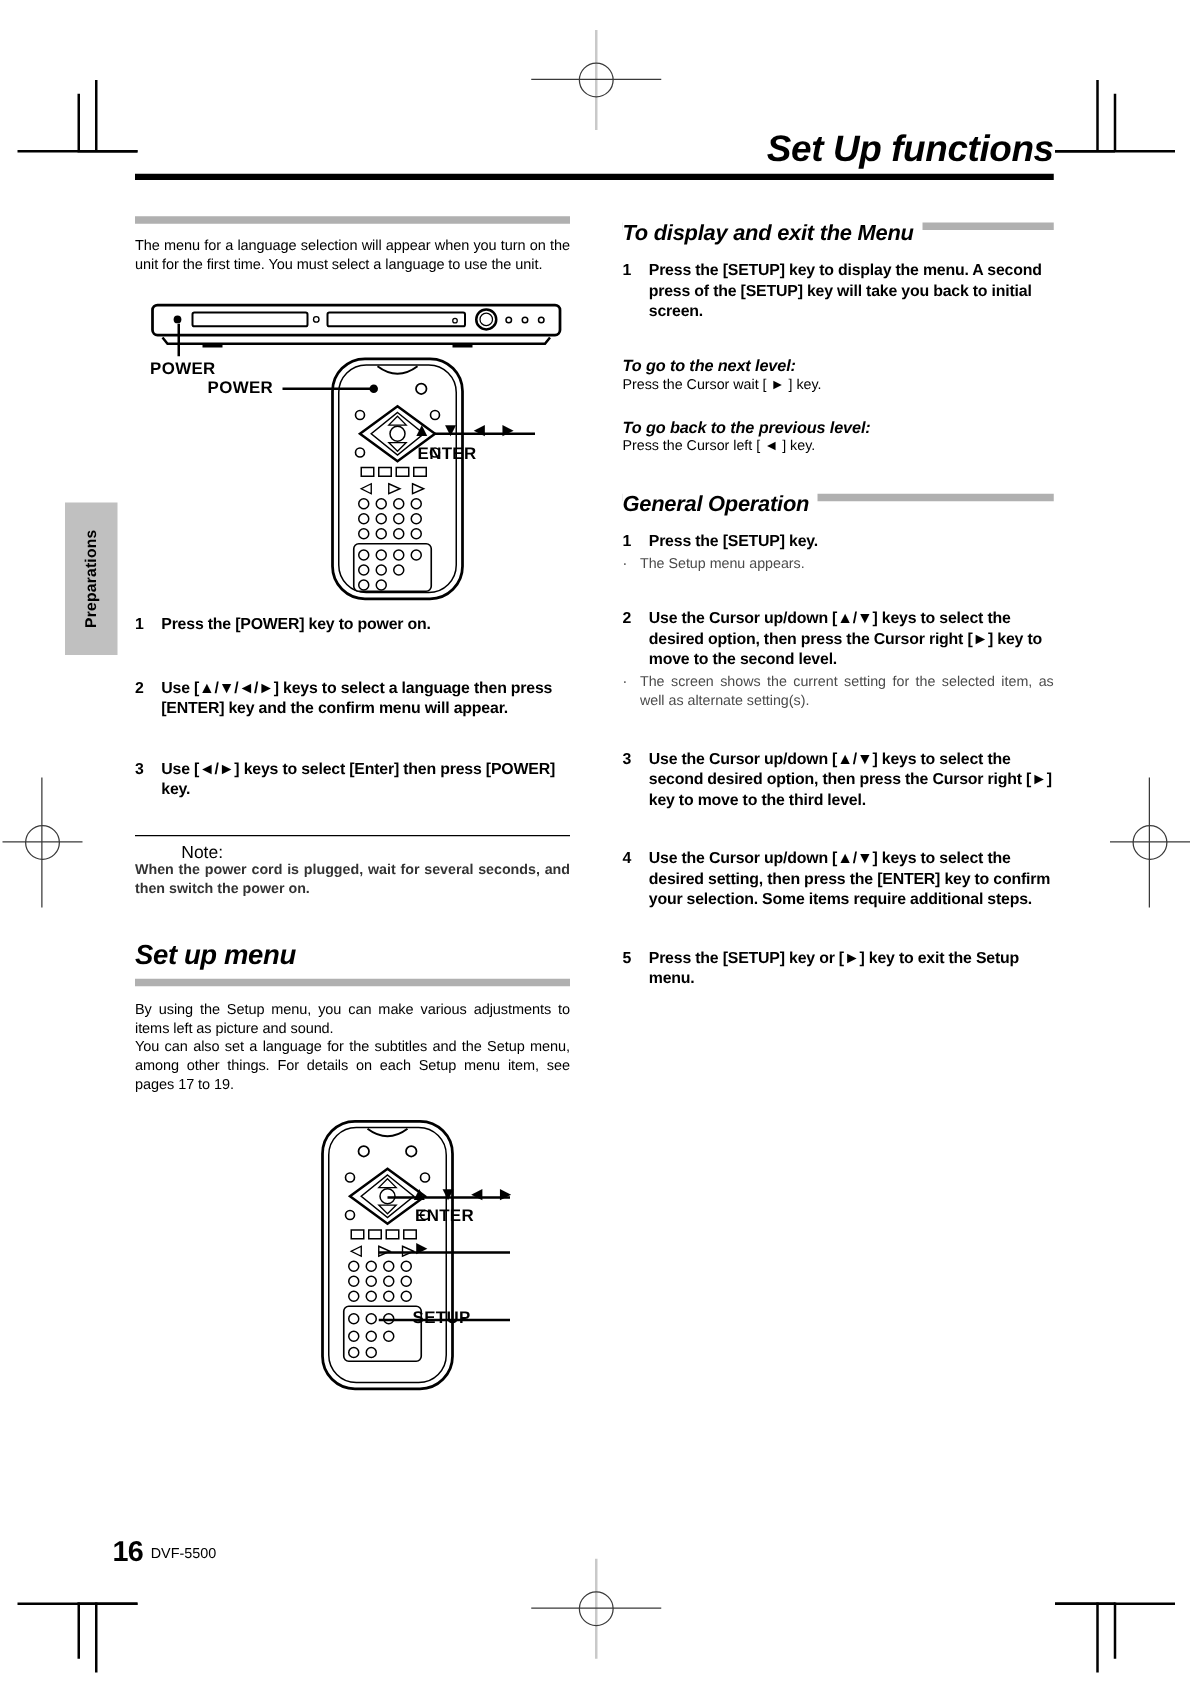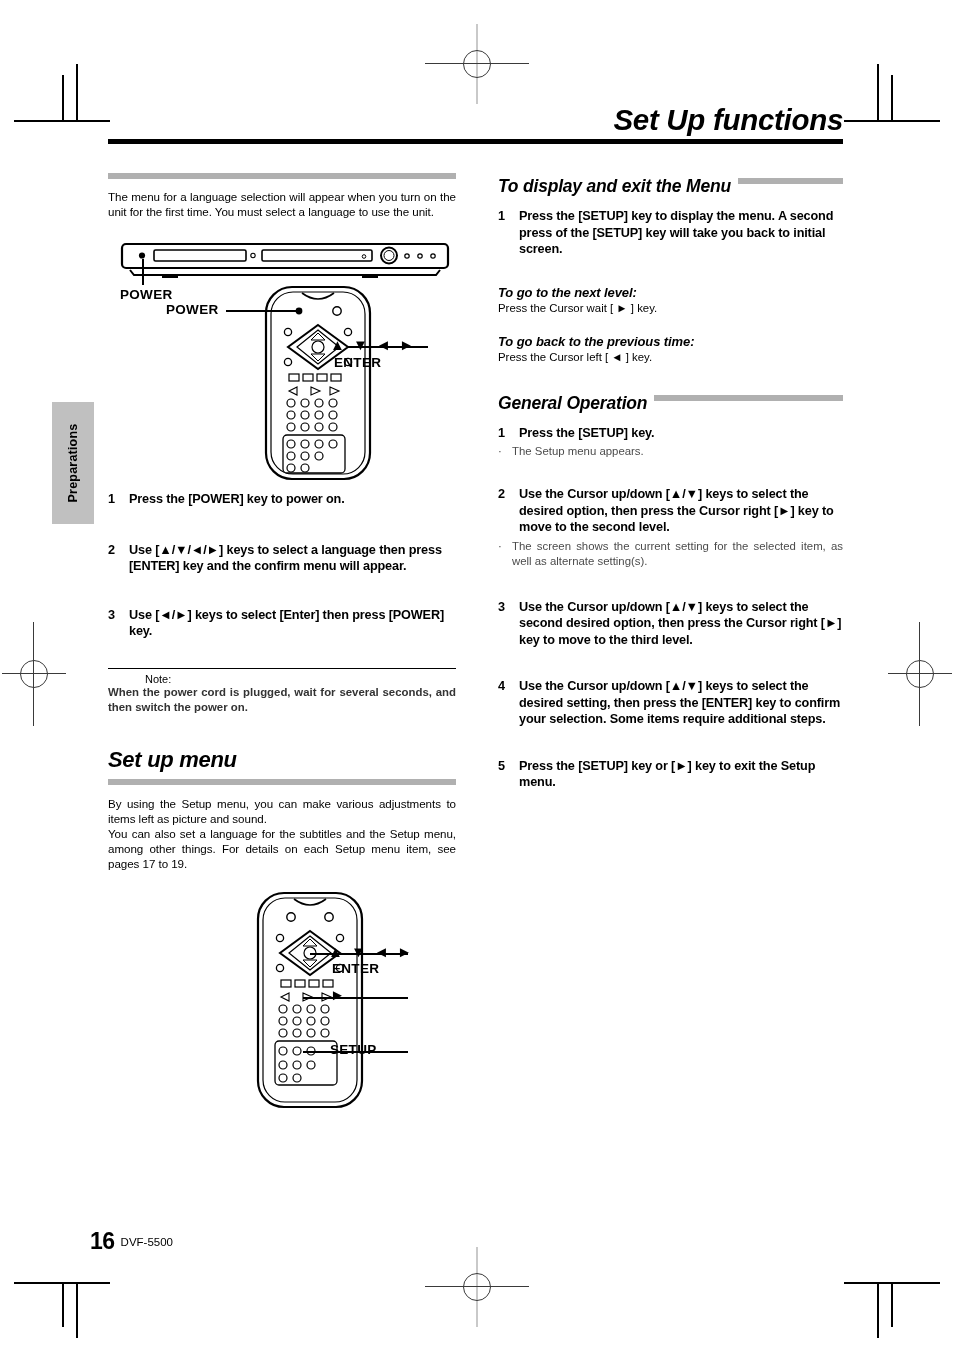--- a/index.html
+++ b/index.html
@@ -85,21 +85,21 @@
   
   .step { display: flex; font-size: 12.7px; font-weight: bold; line-height: 1.30; letter-spacing: -0.15px; }
   .step .num { width: 21px; flex: 0 0 21px; }
   .step .txt { flex: 1; }
   .bullet { display:flex; font-size: 11.4px; line-height:1.32; color:#4b4b4b; margin-top: 3px; text-align: justify; }
   .bullet .dot { width: 14px; flex:0 0 14px; }
   .bullet .btxt { flex: 1; }
 
   
   .note-rule { height: 1.6px; background:#000; }
-  .note-title { font-size: 11px; margin-top: 4px; padding-left: 37px; }
+  .note-title { font-size: 14px; margin-top: 4px; padding-left: 37px; }
   .note-body { font-size: 11.4px; line-height:1.32; text-align: justify; color:#333;font-weight:bold; }
 
   
   .col-left  { position:absolute; left:108px; top:168px; width:348px; }
   .col-right { position:absolute; left:498px; top:168px; width:345px; }
 
   
   .fig-label {
     position: absolute;
     font-size: 13.5px; font-weight: bold; letter-spacing: .3px;
@@ -363,21 +363,21 @@
     <div class="num">1</div>
     <div class="txt">Press the [SETUP] key to display the menu. A second press of the [SETUP] key will take you back to initial screen.</div>
   </div>
 
   <div style="margin-top:27px;">
     <div class="h4">To go to the next level:</div>
     <div class="body-narrow">Press the Cursor wait [ ► ] key.</div>
   </div>
 
   <div style="margin-top:18px;">
-    <div class="h4">To go back to the previous time:</div>
+    <div class="h4">To go back to the previous level:</div>
     <div class="body-narrow">Press the Cursor left [ ◄ ] key.</div>
   </div>
 
   <div class="h3-band" style="margin-top:28px;">
     <div class="rule-gray"></div>
     <h3 class="h3">General Operation</h3>
   </div>
 
   <div>
     <div style="margin-top:11px;">

